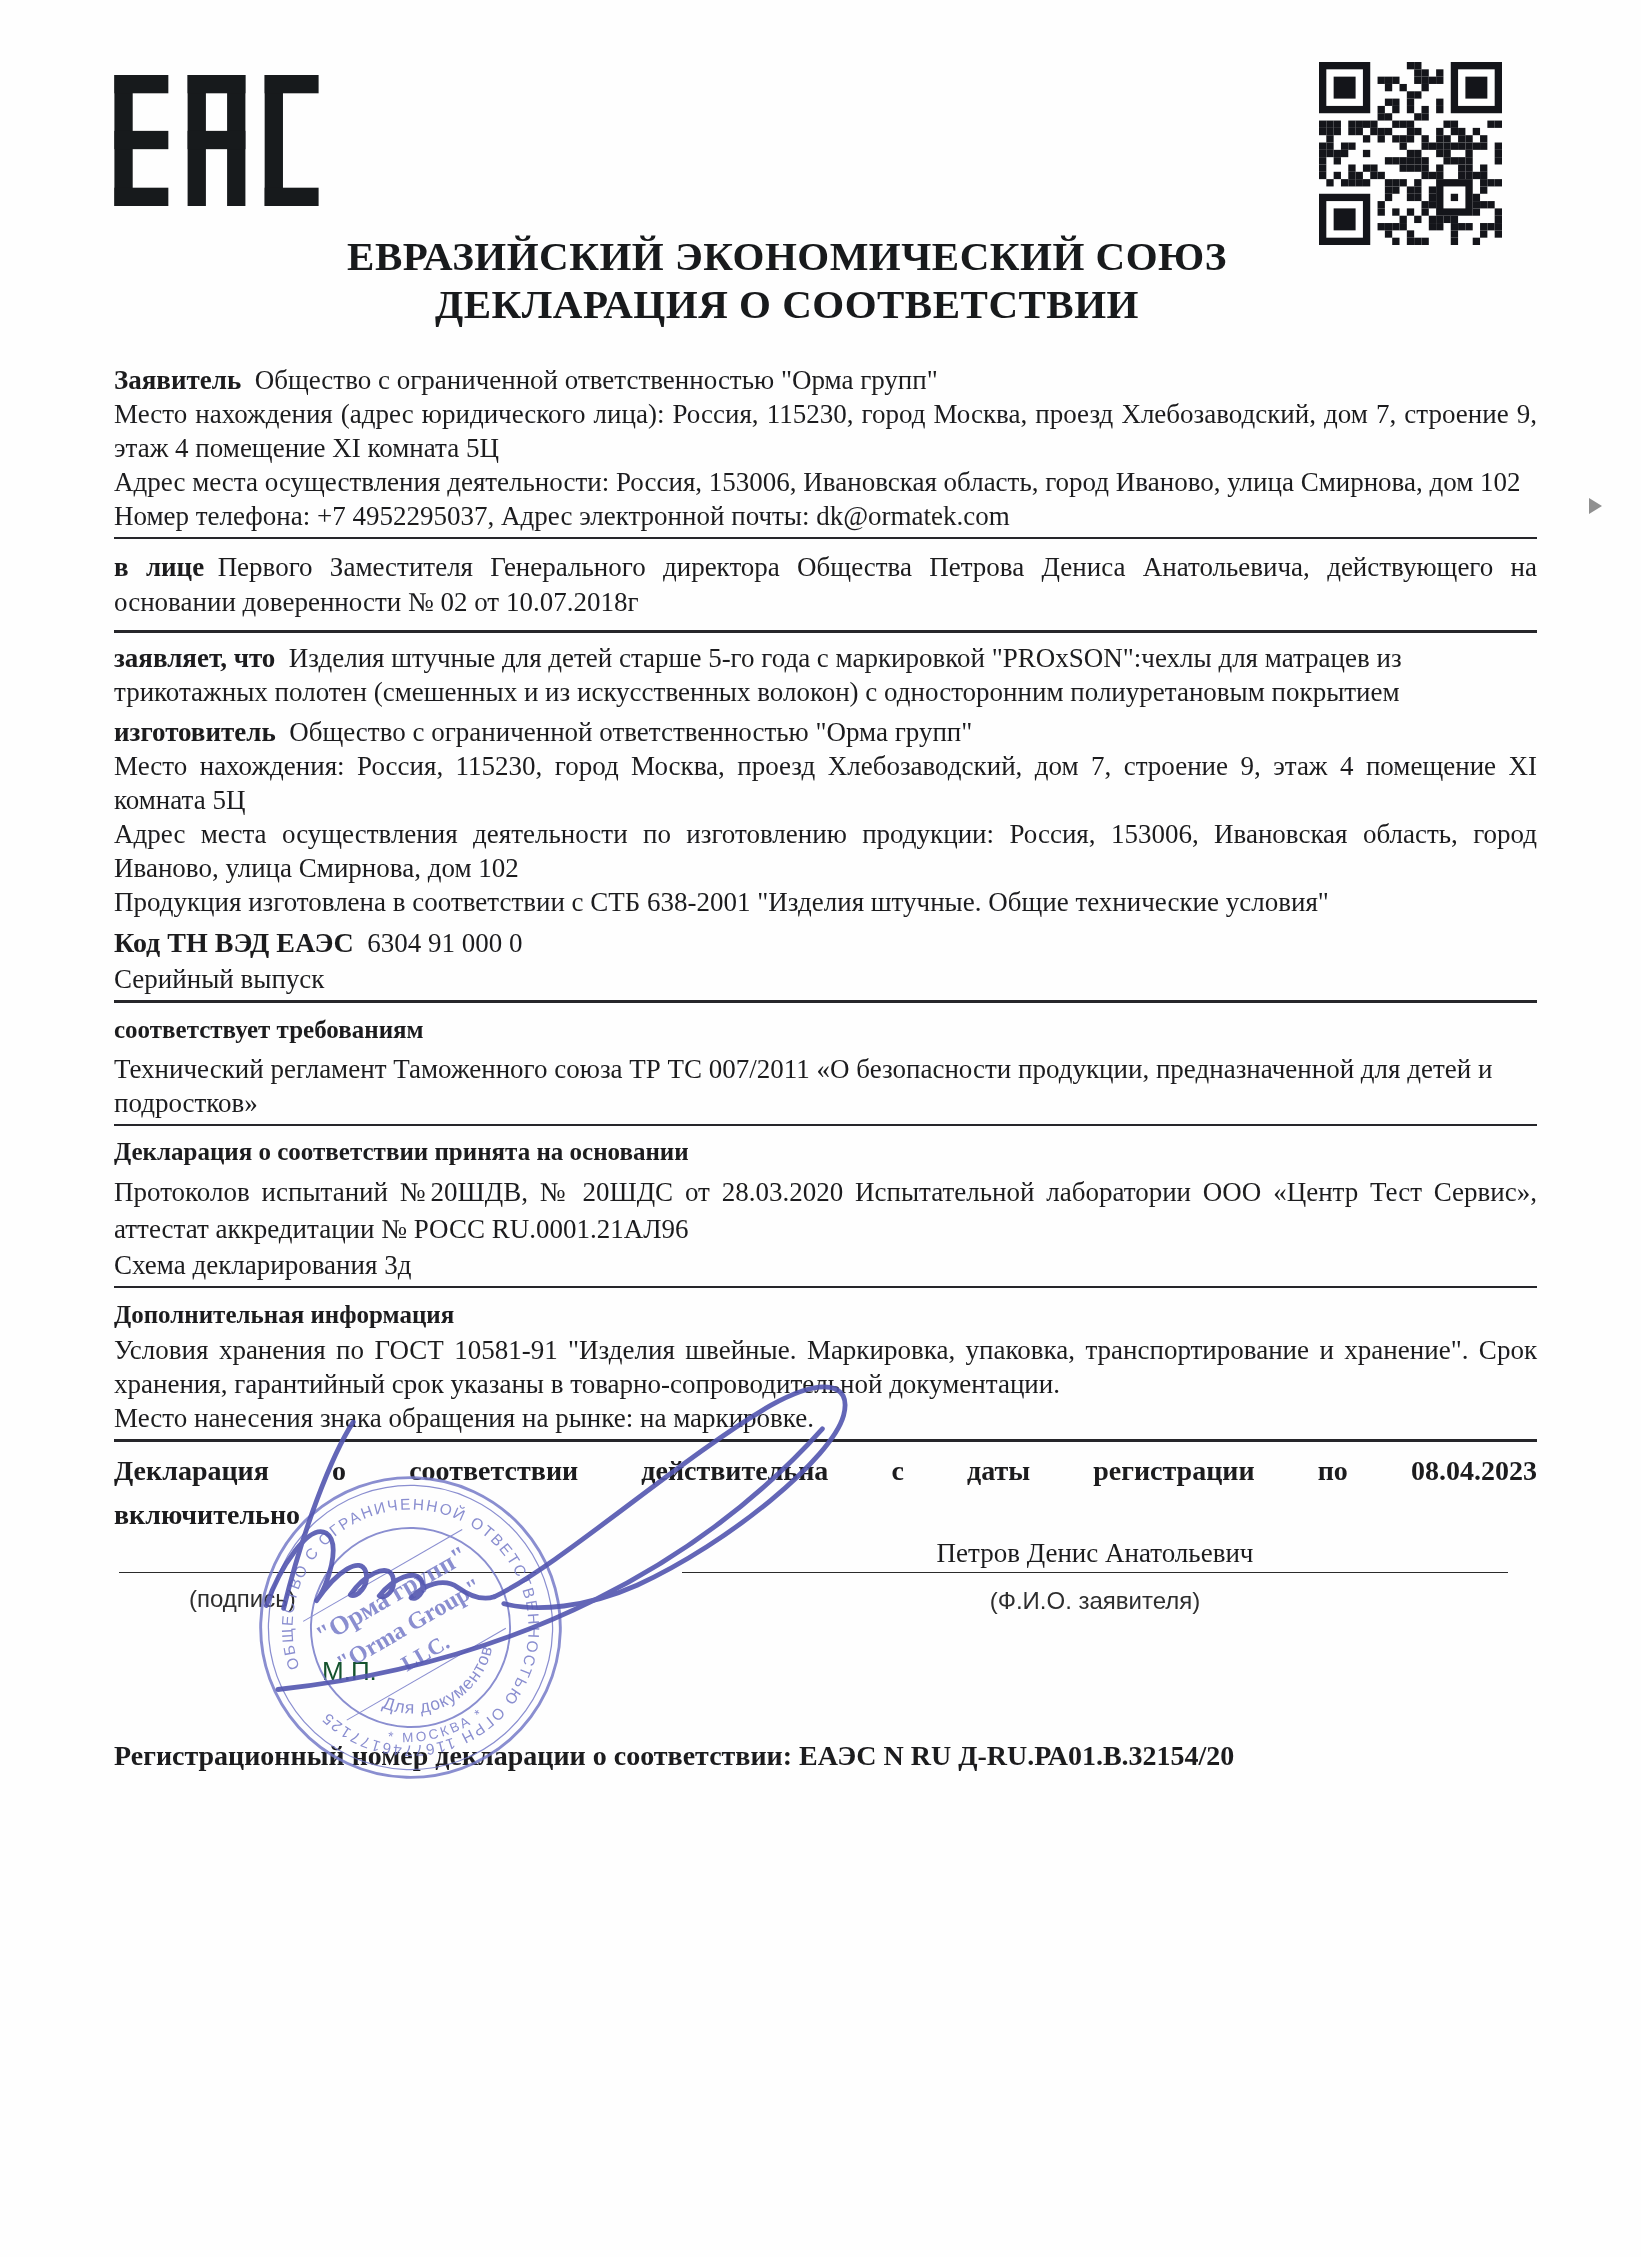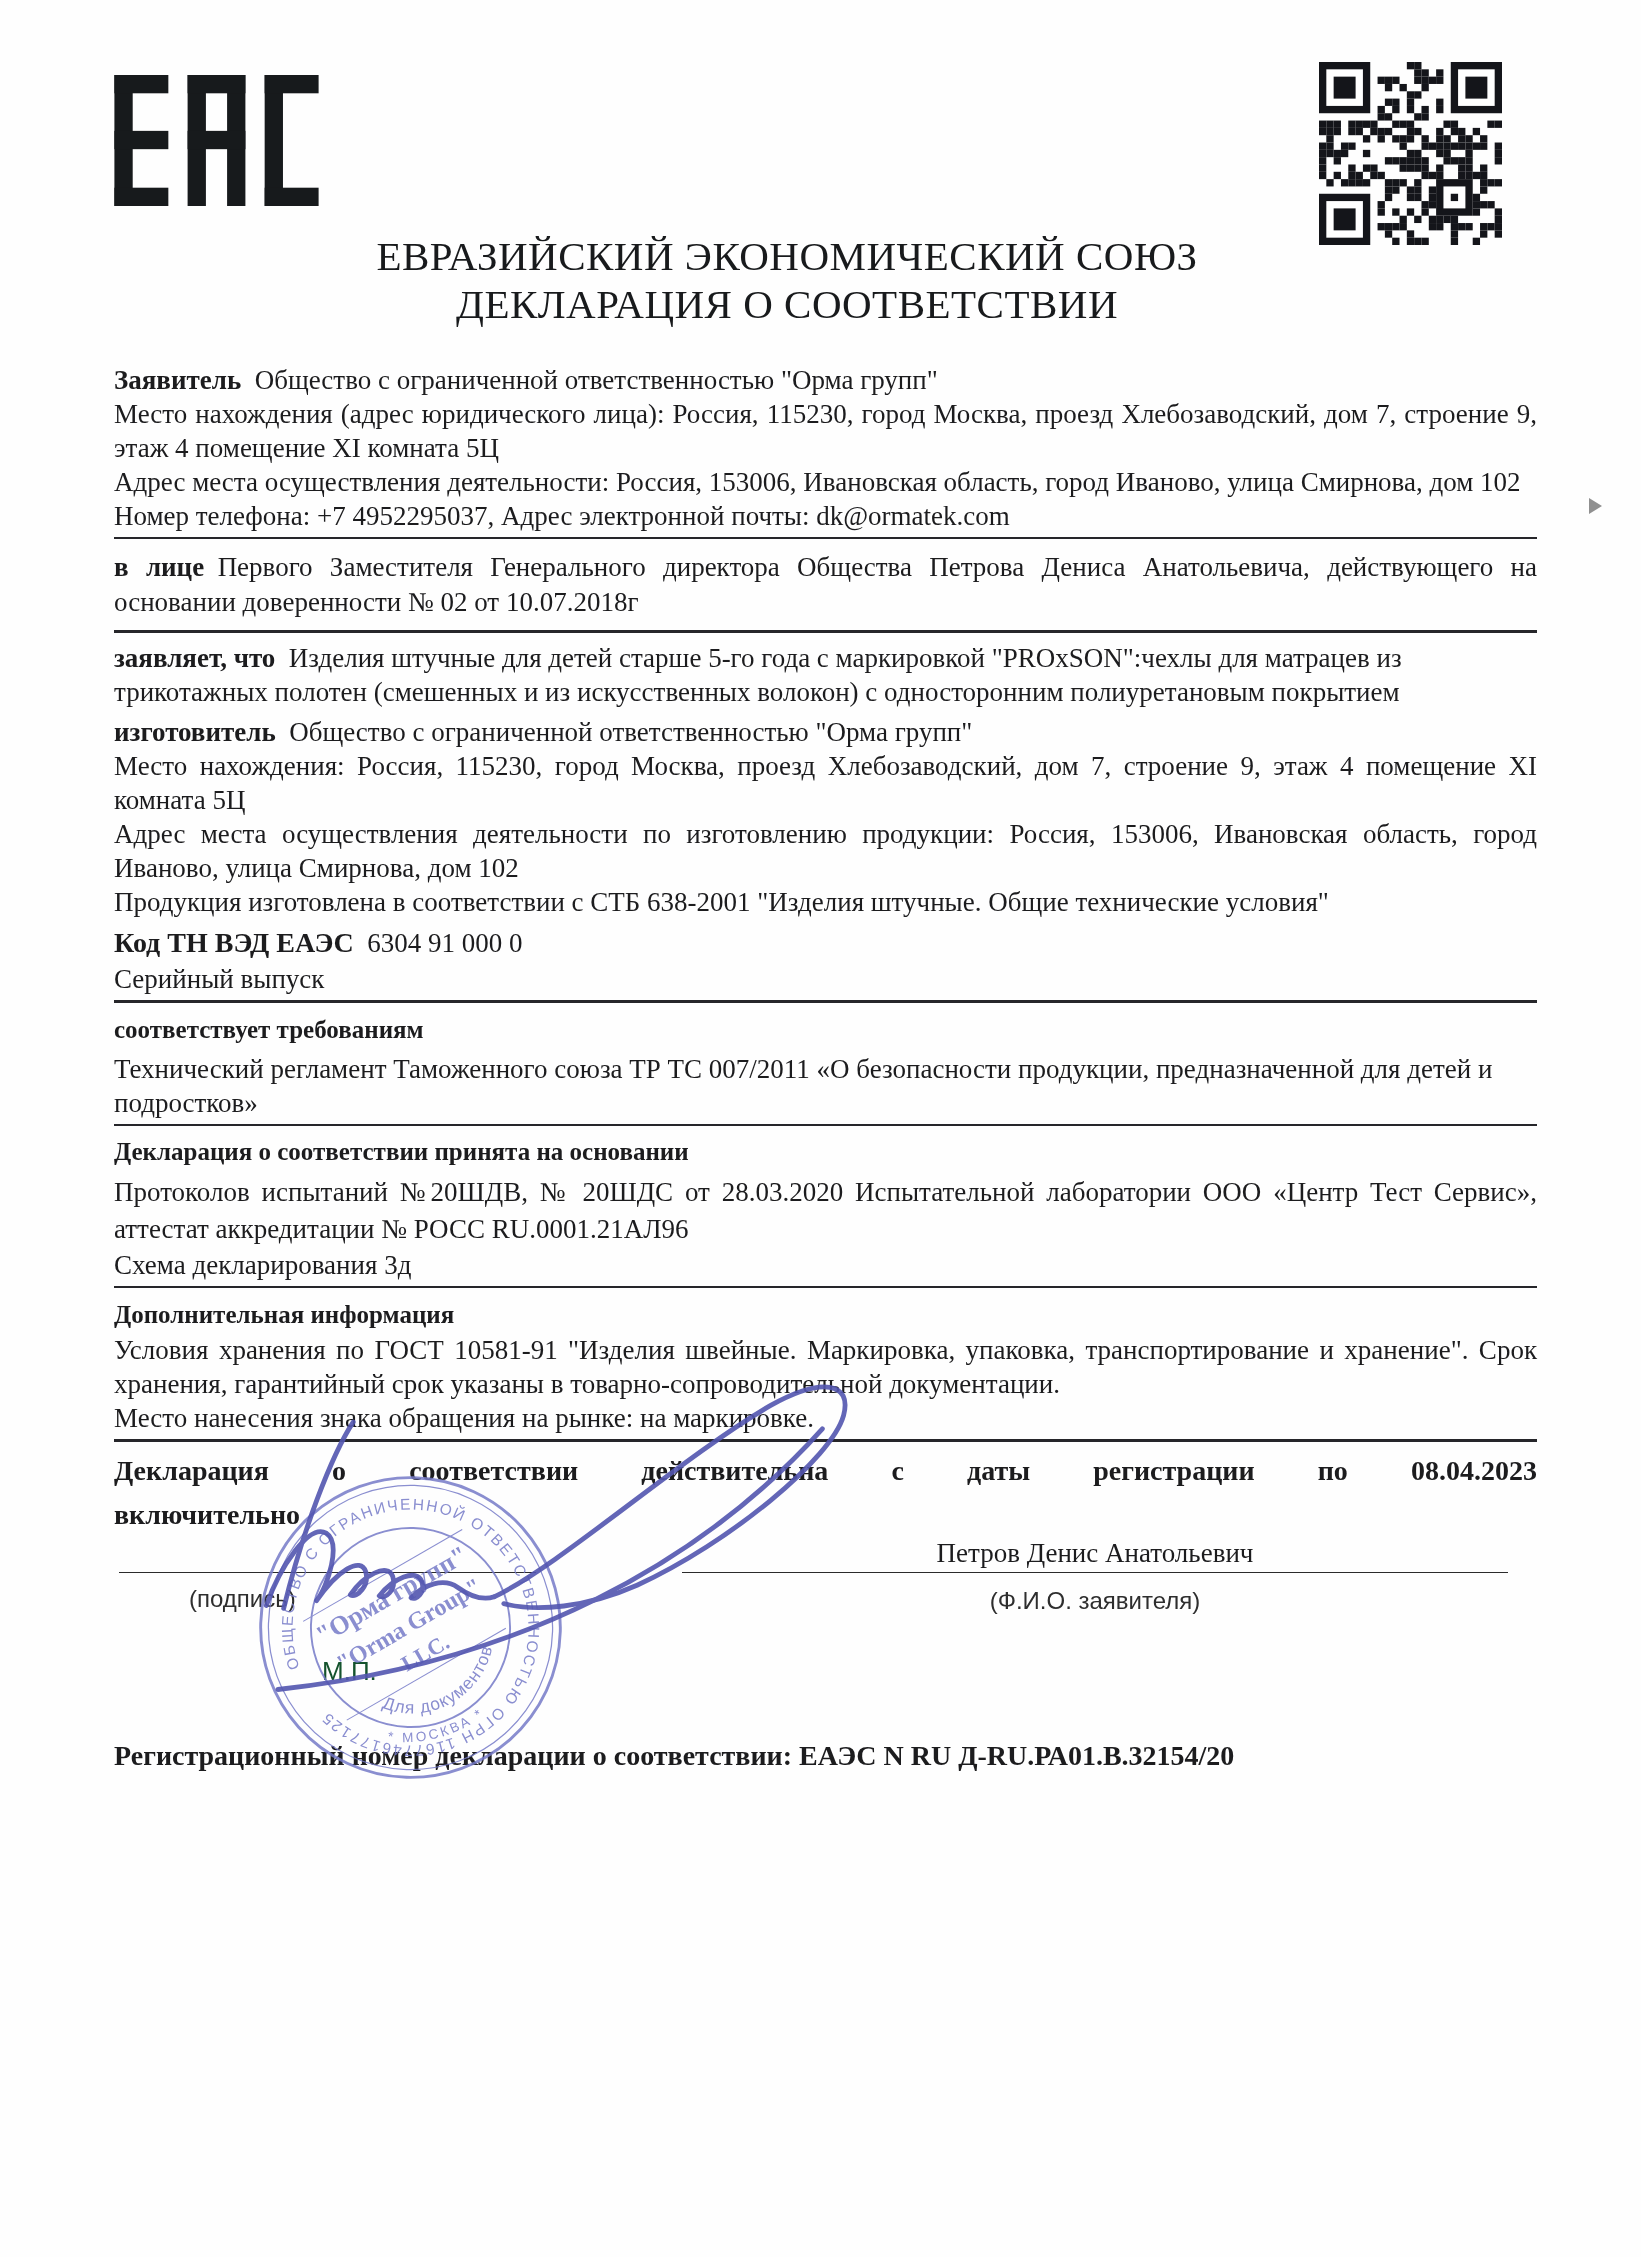--- a/index.html
+++ b/index.html
@@ -6,21 +6,21 @@
   .page{
     position:relative;width:1641px;height:2257px;background:#fefefe;
     font-family:"Liberation Serif","DejaVu Serif",serif;color:#1c1c1e;
     overflow:hidden;margin:0 auto;
   }
   
   .eac-logo{position:absolute;left:114px;top:75px;}
   .qr{position:absolute;left:1319px;top:62px;}
   .doc-title{
     position:absolute;left:0;top:232px;width:1574px;text-align:center;
-    font-weight:normal;font-size:41px;line-height:48px;letter-spacing:0.5px;color:#181a1c;
+    font-weight:bold;font-size:41px;line-height:48px;letter-spacing:0.5px;color:#181a1c;
   }
   
   .content{position:absolute;left:114px;top:363px;width:1423px;font-size:27px;line-height:34px;}
   .content p{margin:0;}
   .just{text-align:justify;}
   .lbl{font-weight:bold;margin-right:13.5px;}
   .rule{border:none;border-top:2.9px solid #26262a;margin:3.9px 0 7.7px 0;height:0;}
   .rule.thick{border-top-width:3.9px;}
   .sec-representative{line-height:35px;padding:1.9px 0;}
   .sec-representative p{padding:1.9px 0 3.9px 0;}

